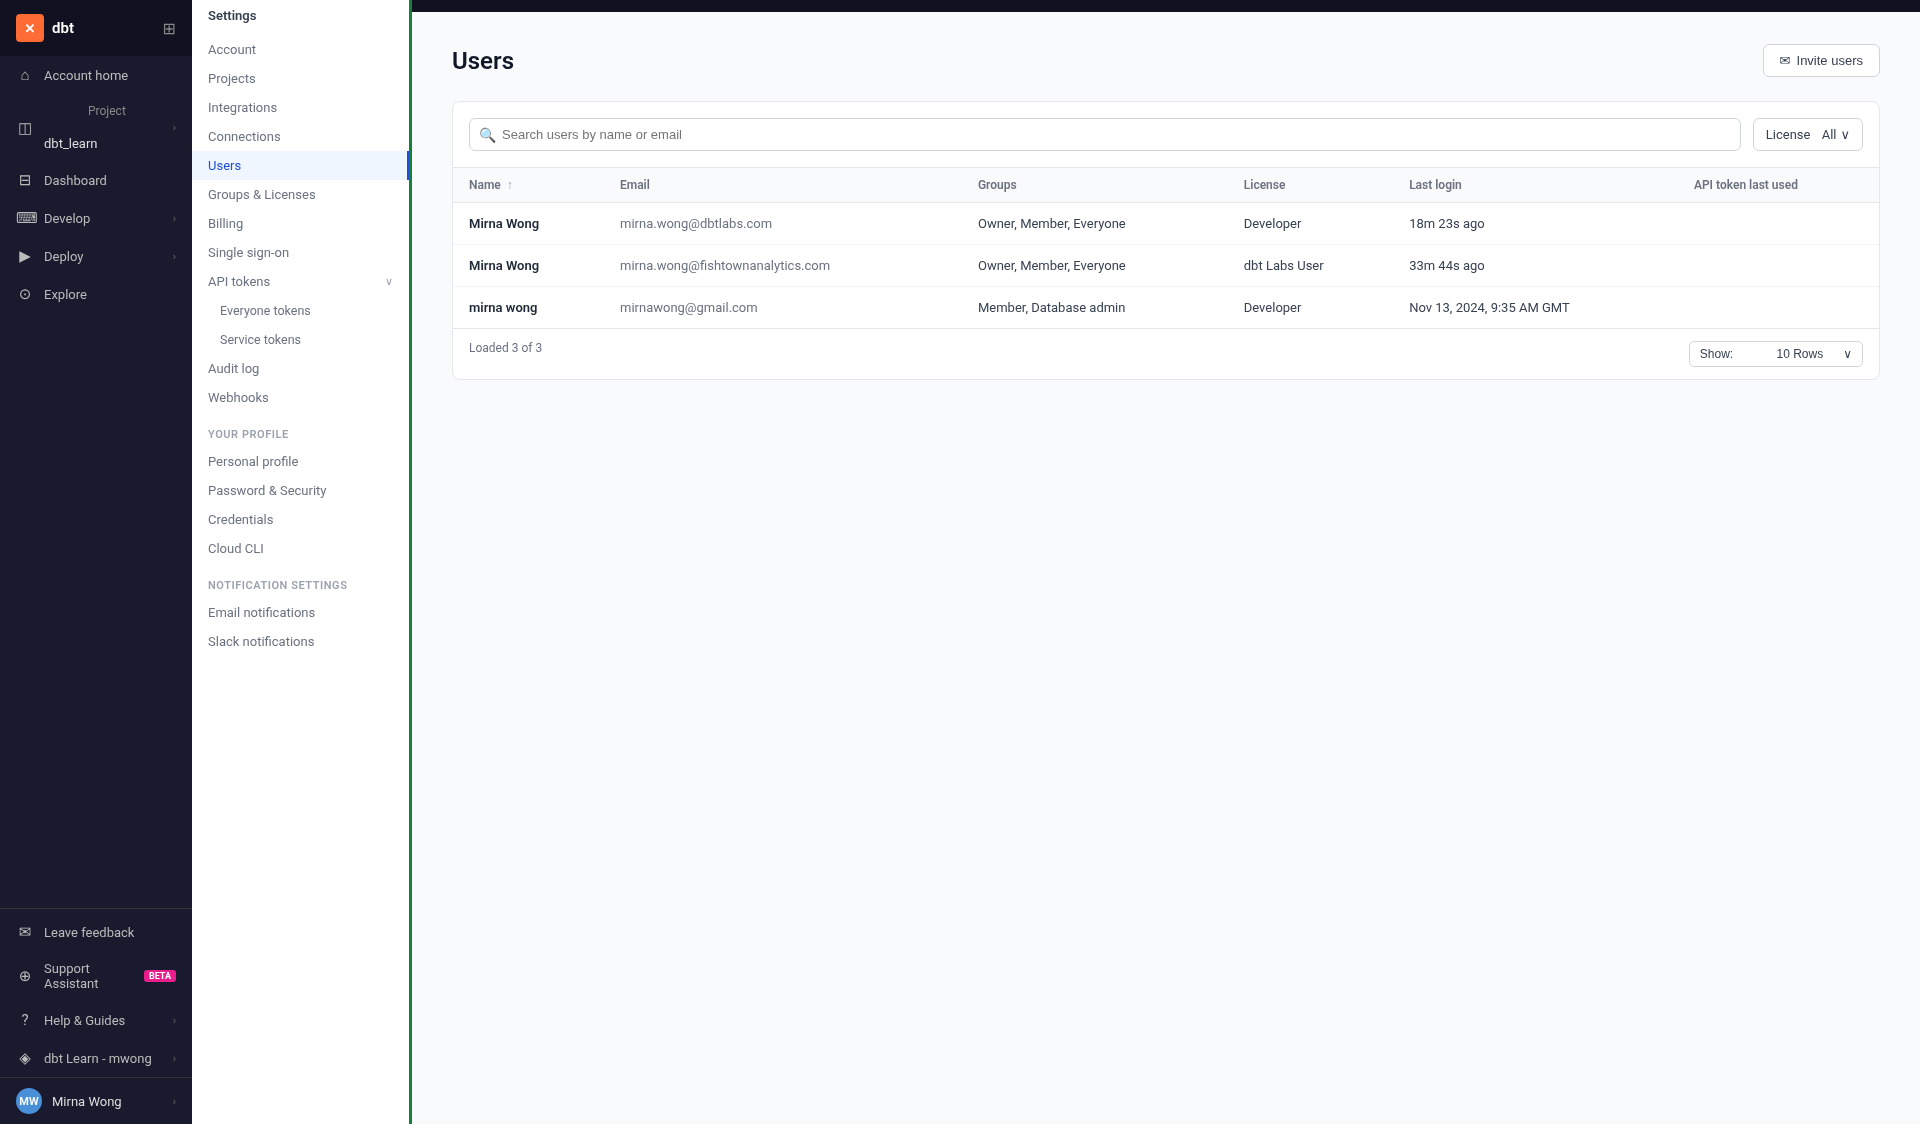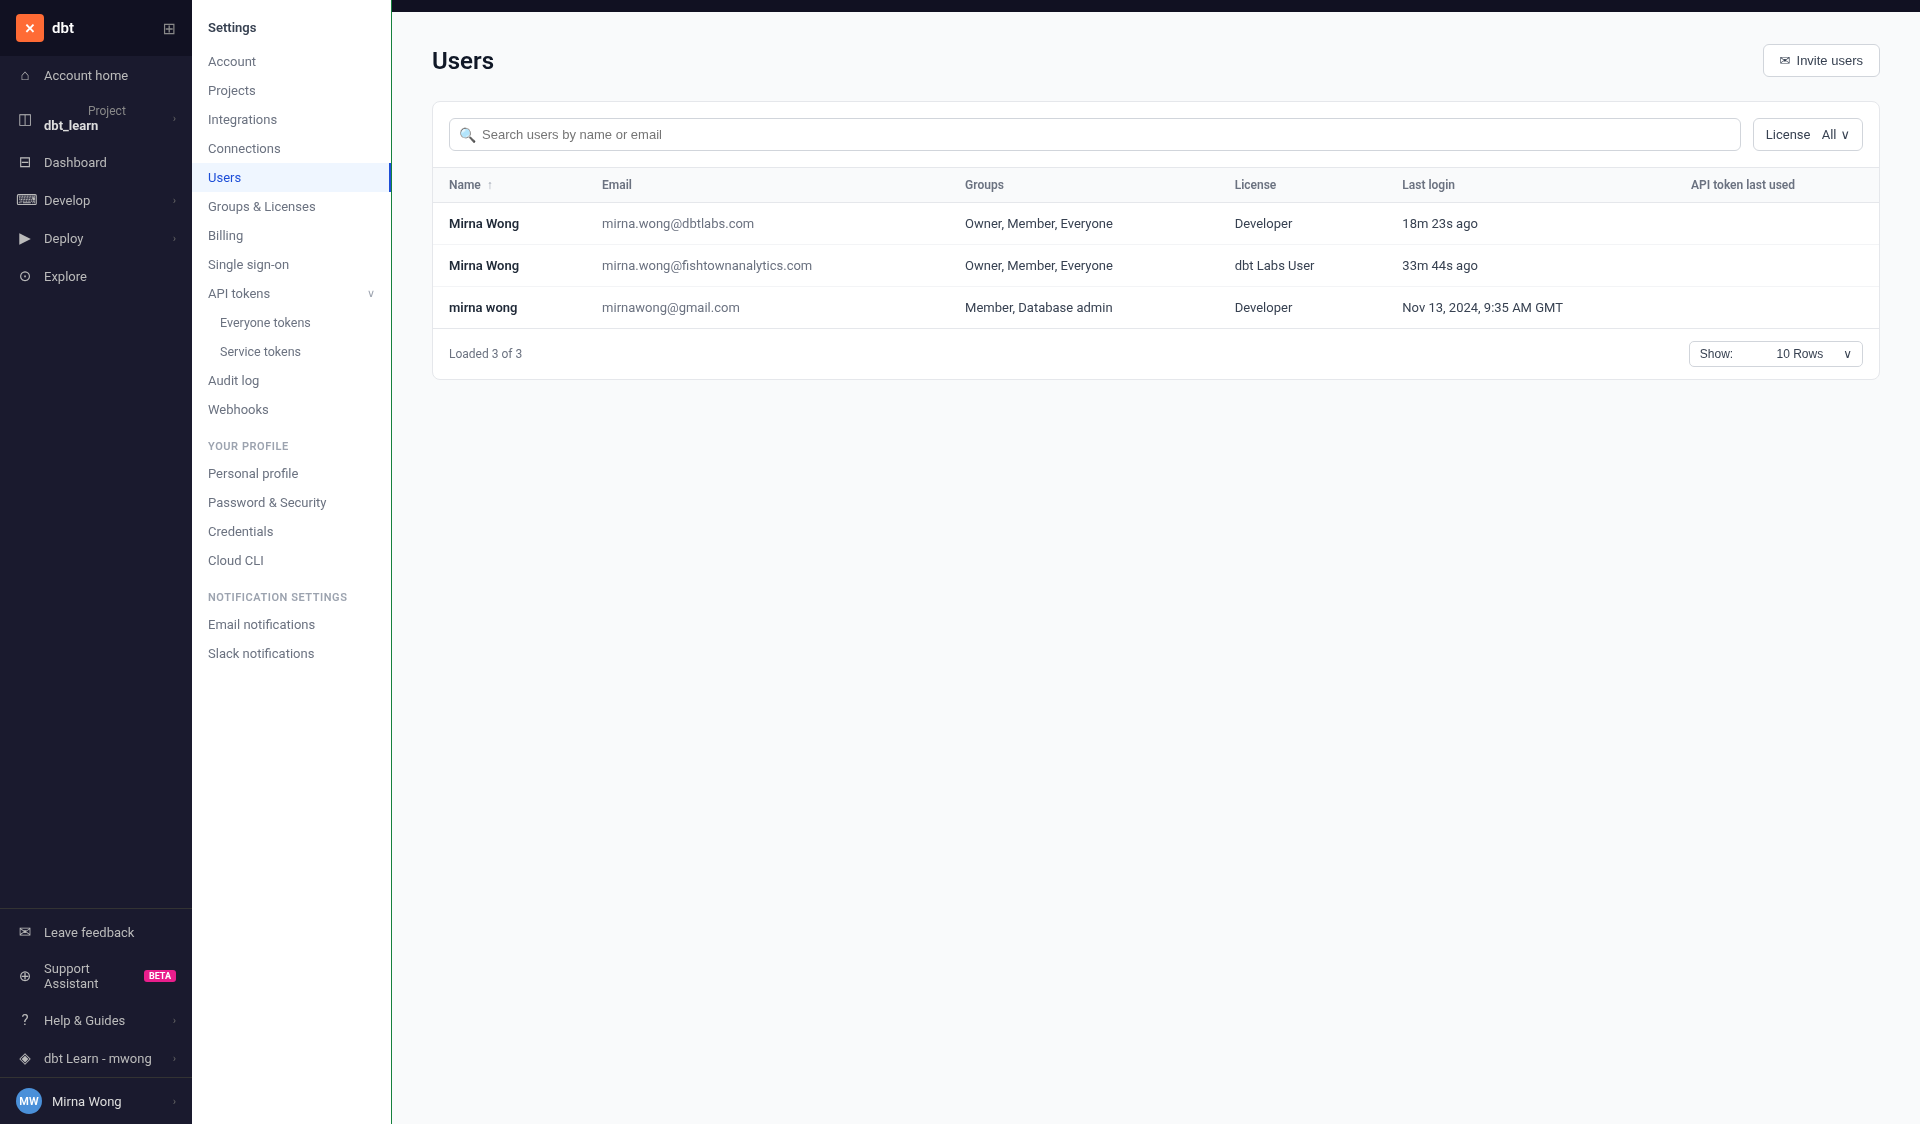--- a/index.html
+++ b/index.html
@@ -70,21 +70,21 @@
       display: flex;
       align-items: center;
       gap: 10px;
       cursor: pointer;
       color: #bbb;
       font-size: 13px;
     }
     .nav-project-icon { font-size: 15px; width: 18px; text-align: center; }
     .nav-project-info { flex: 1; }
     .nav-project-title { font-size: 12px; color: #888; margin-left: 44px; }
-    .nav-project-name { color: #ddd; font-size: 13px; font-weight: 700; }
+    .nav-project-name { color: #ddd; font-size: 13px; font-weight: 400; margin-top: 18px; }
     .nav-project-chevron { color: #666; font-size: 11px; }
 
     .nav-spacer { flex: 1; }
     .nav-bottom { border-top: 1px solid #333; padding-top: 4px; }
 
     .beta-badge {
       background: #e91e8c;
       color: white;
       font-size: 9px;
       padding: 1px 5px;
@@ -111,27 +111,27 @@
       justify-content: center;
       color: white;
       font-size: 11px;
       font-weight: 600;
     }
     .user-name { color: #ddd; font-size: 13px; flex: 1; }
     .user-chevron { color: #666; font-size: 11px; }
 
     
     .settings-sidebar {
-      width: 200px;
+      width: 220px;
       background: white;
-      border-right: 1px solid #15803d;
+      border-right: 3px solid #15803d;
       height: 100vh;
       overflow-y: auto;
       flex-shrink: 0;
-      padding: 20px 0;
+      padding: 8px 0;
     }
     .settings-title {
       font-size: 13px;
       font-weight: 600;
       color: #374151;
       padding: 0 16px 12px;
     }
     .settings-section-title {
       font-size: 11px;
       font-weight: 600;
@@ -274,21 +274,21 @@
       font-size: 13px;
       color: #374151;
       border-bottom: 1px solid #f3f4f6;
     }
     .users-table tr:last-child td { border-bottom: none; }
     .users-table .user-name-cell { font-weight: 600; color: #1f2937; }
     .users-table .email-cell { color: #6b7280; }
 
     .table-footer {
       display: flex;
-      align-items: center;
+      align-items: flex-start;
       justify-content: space-between;
       padding: 12px 16px;
       border-top: 1px solid #e5e7eb;
       font-size: 12px;
       color: #6b7280;
     }
     .show-rows-btn {
       display: flex;
       align-items: center;
       gap: 20px;

